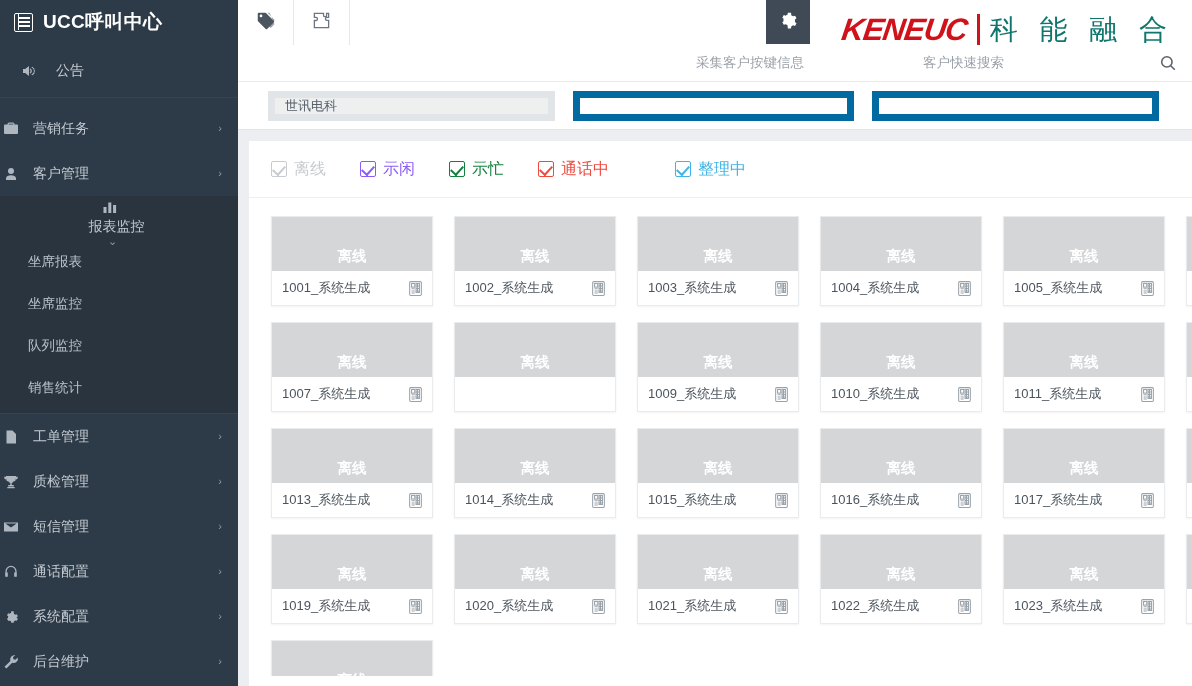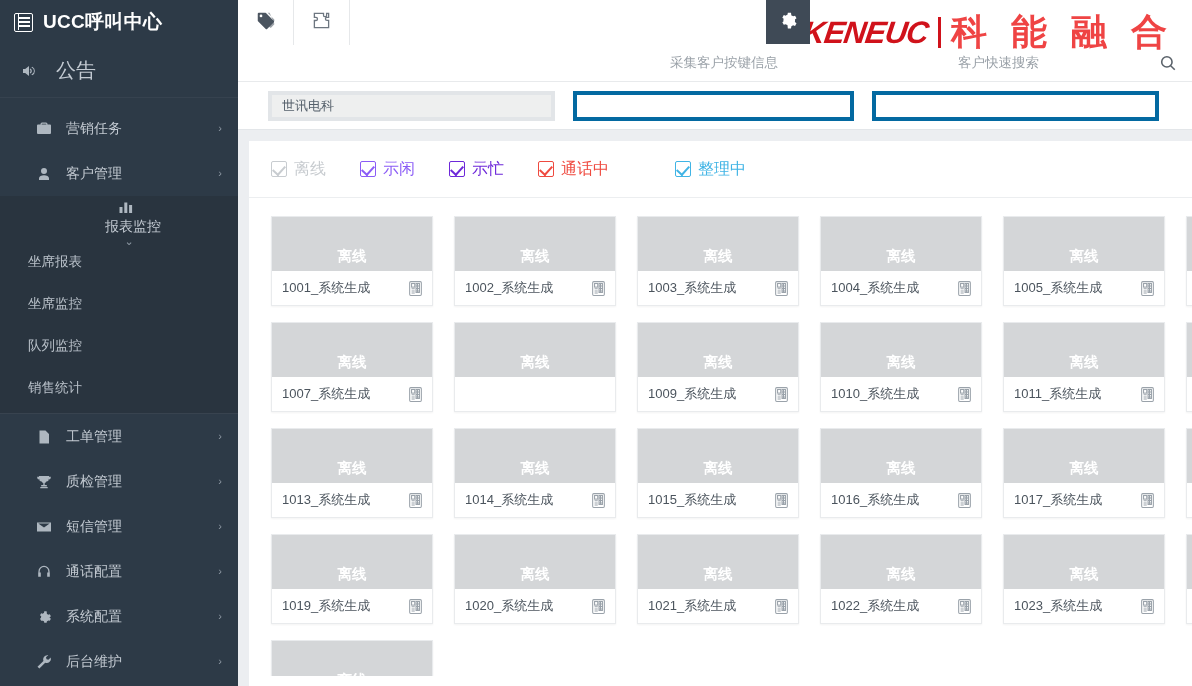--- a/index.html
+++ b/index.html
@@ -42,26 +42,26 @@
     color: #ffffff; font-size: 19px; font-weight: bold; letter-spacing: .3px;
     white-space: nowrap;
   }
 
   .sb-notice {
     height: 54px; display: flex; align-items: center; gap: 16px;
     padding-left: 20px;
     border-bottom: 1px solid #36424f;
   }
   .sb-notice .ico { width: 20px; display:flex; justify-content:center; color:#aeb7c0; font-size:15px; }
-  .sb-notice .lbl { color: #c4cbd3; font-size: 20px; }
+  .sb-notice .lbl { color: #c4cbd3; font-size: 14px; }
 
   .sb-menu { padding-top: 8px; }
   .sb-item {
     height: 45px; display: flex; align-items: center;
-    padding: 0 16px 0 36px;
+    padding: 0 16px 0 3px;
     color: #c2c9d1; font-size: 14px;
     cursor: pointer; position: relative;
   }
   .sb-item .ico {
     width: 22px; flex: 0 0 22px; display: flex; align-items: center; justify-content: flex-start;
     color: #aeb7c0; font-size: 14px;
   }
   .sb-item .lbl { flex: 1; margin-left: 8px; white-space: nowrap; }
   .sb-item .arr { color: #8e99a4; font-size: 11px; line-height: 1; }
   .sb-item.open { background: #29343f; flex-direction: column; }
@@ -98,43 +98,43 @@
     display: flex; align-items: center; gap: 10px;
   }
   .logo-ken {
     font-family: "Liberation Sans", sans-serif;
     font-size: 31px; font-weight: bold; font-style: italic;
     color: #d0121b; letter-spacing: -1px; line-height: 1;
     transform: skewX(-8deg);
   }
   .logo-bar { width: 3px; height: 31px; background: #d0121b; }
   .logo-cn {
-    font-size: 36px; font-weight: bold; color: #ef4444; letter-spacing: 7px;
+    font-size: 28px; font-weight: normal; color: #0f766e; letter-spacing: 7px;
     line-height: 1;
   }
 
   .searchrow {
     height: 37px; background: #ffffff;
     display: flex; align-items: center; position: relative;
     border-bottom: 1px solid #e8eaec;
   }
   .sr-lab {
     position: absolute; color: #9aa1a8; font-size: 13.5px; white-space: nowrap;
   }
-  .sr-lab1 { left: 432px; }
-  .sr-lab2 { left: 720px; }
+  .sr-lab1 { left: 458px; }
+  .sr-lab2 { left: 685px; }
   .sr-search-ico { position: absolute; right: 15px; top: 9px; cursor: pointer; }
 
   .inputrow {
     height: 48px; background: #ffffff; display: flex; align-items: center;
     padding: 0 30px; gap: 18px;
     border-bottom: 1px solid #e3e6e9;
   }
   .fld {
-    height: 30px; border: 4px solid #0369a1; background: #ffffff;
+    height: 30px; border: 7px solid #0369a1; background: #ffffff;
     display: flex; align-items: center; padding: 0 10px;
     font-size: 13px; color: #55606b;
   }
   .fld.filled { background: #eeefef; border-color: #e2e5e8; }
   .fld1 { width: 287px; }
   .fld2 { width: 281px; }
   .fld3 { width: 287px; }
 
   .panel {
     margin: 11px 0 0 11px; width: 1170px; background: #ffffff;
@@ -180,21 +180,21 @@
   .card-foot {
     height: 34px; display: flex; align-items: center;
     padding: 0 8px 0 10px;
   }
   .card-name { flex: 1; font-size: 13px; color: #4b545d; white-space: nowrap; }
   .phone-ico { width: 17px; height: 17px; flex: 0 0 17px; }
 
   
   .st-offline { color: #c8ccd0; }
   .st-idle    { color: #8b5cf6; }
-  .st-busy    { color: #6d28d9; }
+  .st-busy    { color: #15803d; }
   .st-talking { color: #ef4a3f; }
   .st-wrap    { color: #40b4e5; margin-left: 32px; }
 </style>
 </head>
 <body>
 
 <div class="app">
 
   <div class="sidebar">
 

